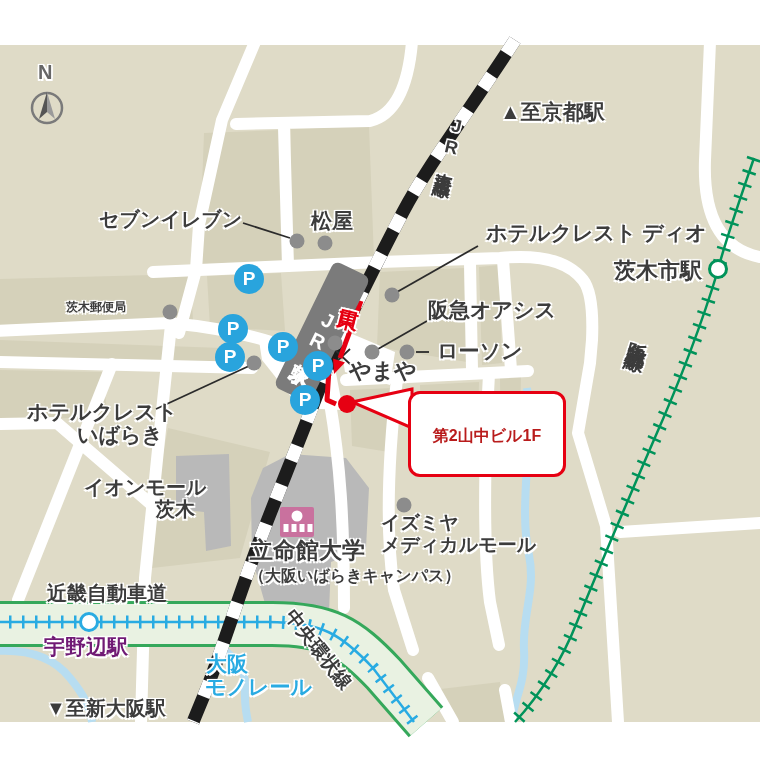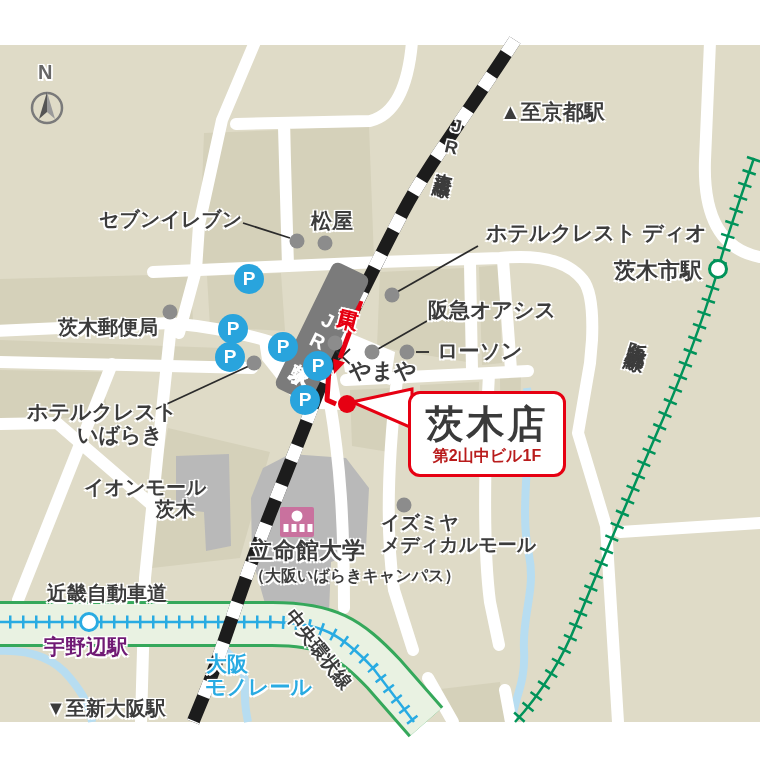--- a/index.html
+++ b/index.html
@@ -146,21 +146,21 @@
 
   <div id="layers">
       <span class="map-label" style="left: 500px; top: 56px; font-size: 21px; margin-top: 45px;">▲至京都駅</span>
       <span class="map-label" style="left: 99px; top: 209px; font-size: 20px;">セブンイレブン</span>
       <span class="map-label" style="left: 311px; top: 210px; font-size: 21px; text-align: center;">松屋</span>
       <span class="map-label" style="left: 486px; top: 222px; font-size: 21px;">ホテルクレスト ディオ</span>
       <span class="map-label" style="left: 614px; top: 259px; font-size: 22px;">茨木市駅</span>
       <span class="map-label" style="left: 428px; top: 299px; font-size: 21px;">阪急オアシス</span>
       <span class="map-label" style="left: 437px; top: 340px; font-size: 21px;">ローソン</span>
       <span class="map-label" style="left: 349px; top: 359px; font-size: 22px;">やまや</span>
-      <span class="map-label" style="left: 58px; top: 301px; font-size: 20px; margin-top: 16px;">茨木郵便局</span>
+      <span class="map-label" style="left: 66px; top: 301px; font-size: 12px;">茨木郵便局</span>
       <span class="map-label" style="left: 27px; top: 401px; font-size: 21px;">ホテルクレスト</span>
       <span class="map-label" style="left: 77px; top: 424px; font-size: 21px;">いばらき</span>
       <span class="map-label" style="left: 84px; top: 477px; font-size: 20px;">イオンモール</span>
       <span class="map-label" style="left: 155px; top: 499px; font-size: 20px;">茨木</span>
       <span class="map-label" style="left: 250px; top: 538px; font-size: 23px;">立命館大学</span>
       <span class="map-label" style="left: 249px; top: 568px; font-size: 16px;">（大阪いばらきキャンパス）</span>
       <span class="map-label" style="left: 381px; top: 513px; font-size: 19px;">イズミヤ</span>
       <span class="map-label" style="left: 381px; top: 535px; font-size: 19px;">メディカルモール</span>
       <span class="map-label" style="left: 47px; top: 583px; font-size: 20px;">近畿自動車道</span>
       <span class="map-label" style="left: 44px; top: 636px; font-size: 21px; color: #701a75;">宇野辺駅</span>
@@ -185,16 +185,15 @@
       <div class="poi-dot" style="left: 372px; top: 352px;"></div>
       <div class="poi-dot" style="left: 407px; top: 352px;"></div>
       <div class="poi-dot" style="left: 335px; top: 343px;"></div>
       <div class="poi-dot" style="left: 254px; top: 363px;"></div>
       <div class="poi-dot" style="left: 404px; top: 505px;"></div>
       <div class="sta-circle" style="left: 718px; top: 269px; border: 3px solid rgb(0, 147, 90);"></div>
       <div class="sta-circle" style="left: 89px; top: 622px; border: 3px solid rgb(41, 171, 226);"></div>
     </div>
 
   <div id="callout">
-    <div class="store-name">茨木店</div>
     <div class="store-building">第2山中ビル1F</div>
   </div>
 </div>
 
 </body></html>

